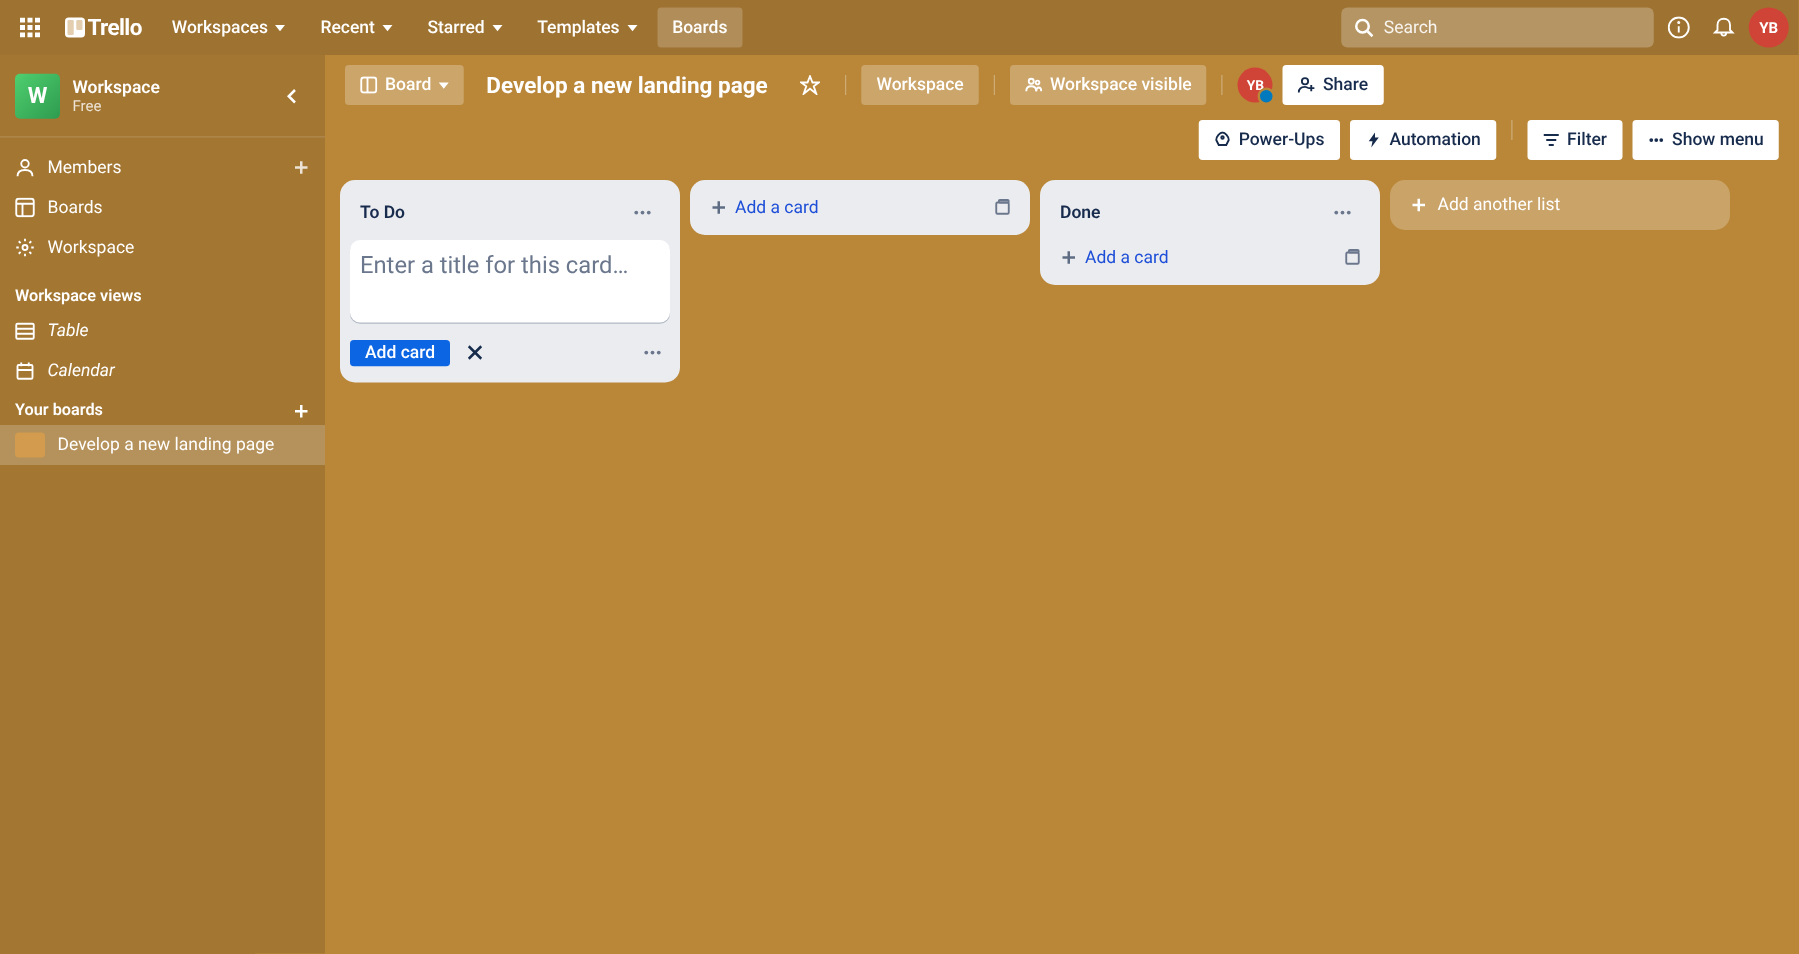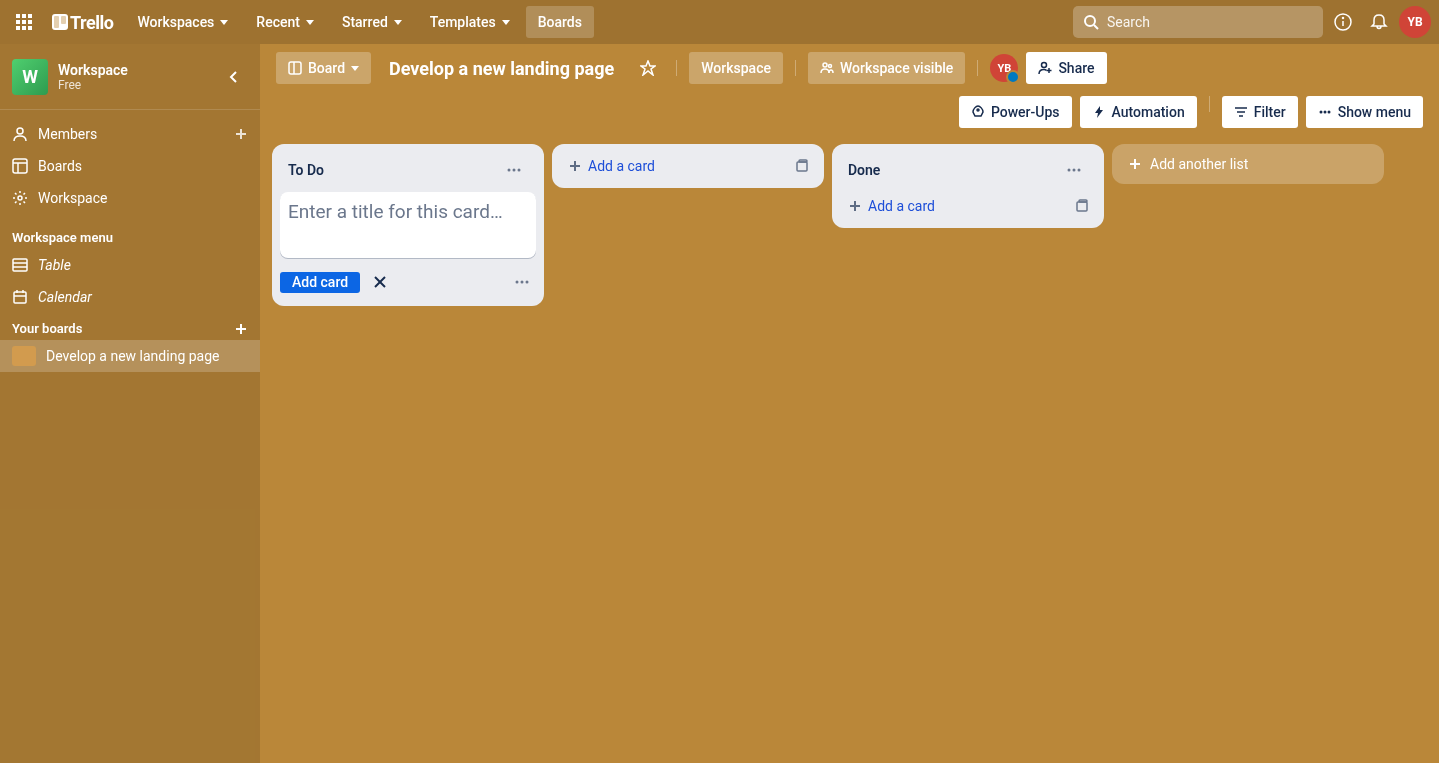--- a/index.html
+++ b/index.html
@@ -175,21 +175,21 @@
         <span>Boards</span>
       </div>
       <div class="sidebar-item">
         <svg width="16" height="16" viewBox="0 0 16 16" fill="none" stroke="#fff" stroke-width="1.5">
             <circle cx="8" cy="8" r="2"></circle>
             <path d="M8 1 L8 3 M8 13 L8 15 M1 8 L3 8 M13 8 L15 8 M3 3 L4.5 4.5 M11.5 11.5 L13 13 M3 13 L4.5 11.5 M11.5 4.5 L13 3"></path>
           </svg>
         <span>Workspace</span>
       </div>
     </div>
-    <div class="sidebar-heading">Workspace menu</div>
+    <div class="sidebar-heading">Workspace views</div>
     <div class="sidebar-item">
       <svg width="16" height="16" viewBox="0 0 16 16" fill="none" stroke="#fff" stroke-width="1.5">
           <rect x="1" y="2" width="14" height="12" rx="1"></rect>
           <line x1="1" y1="6" x2="15" y2="6"></line>
           <line x1="1" y1="10" x2="15" y2="10"></line>
         </svg>
       <span style="font-style:italic">Table</span>
     </div>
     <div class="sidebar-item">
       <svg width="16" height="16" viewBox="0 0 16 16" fill="none" stroke="#fff" stroke-width="1.5">

